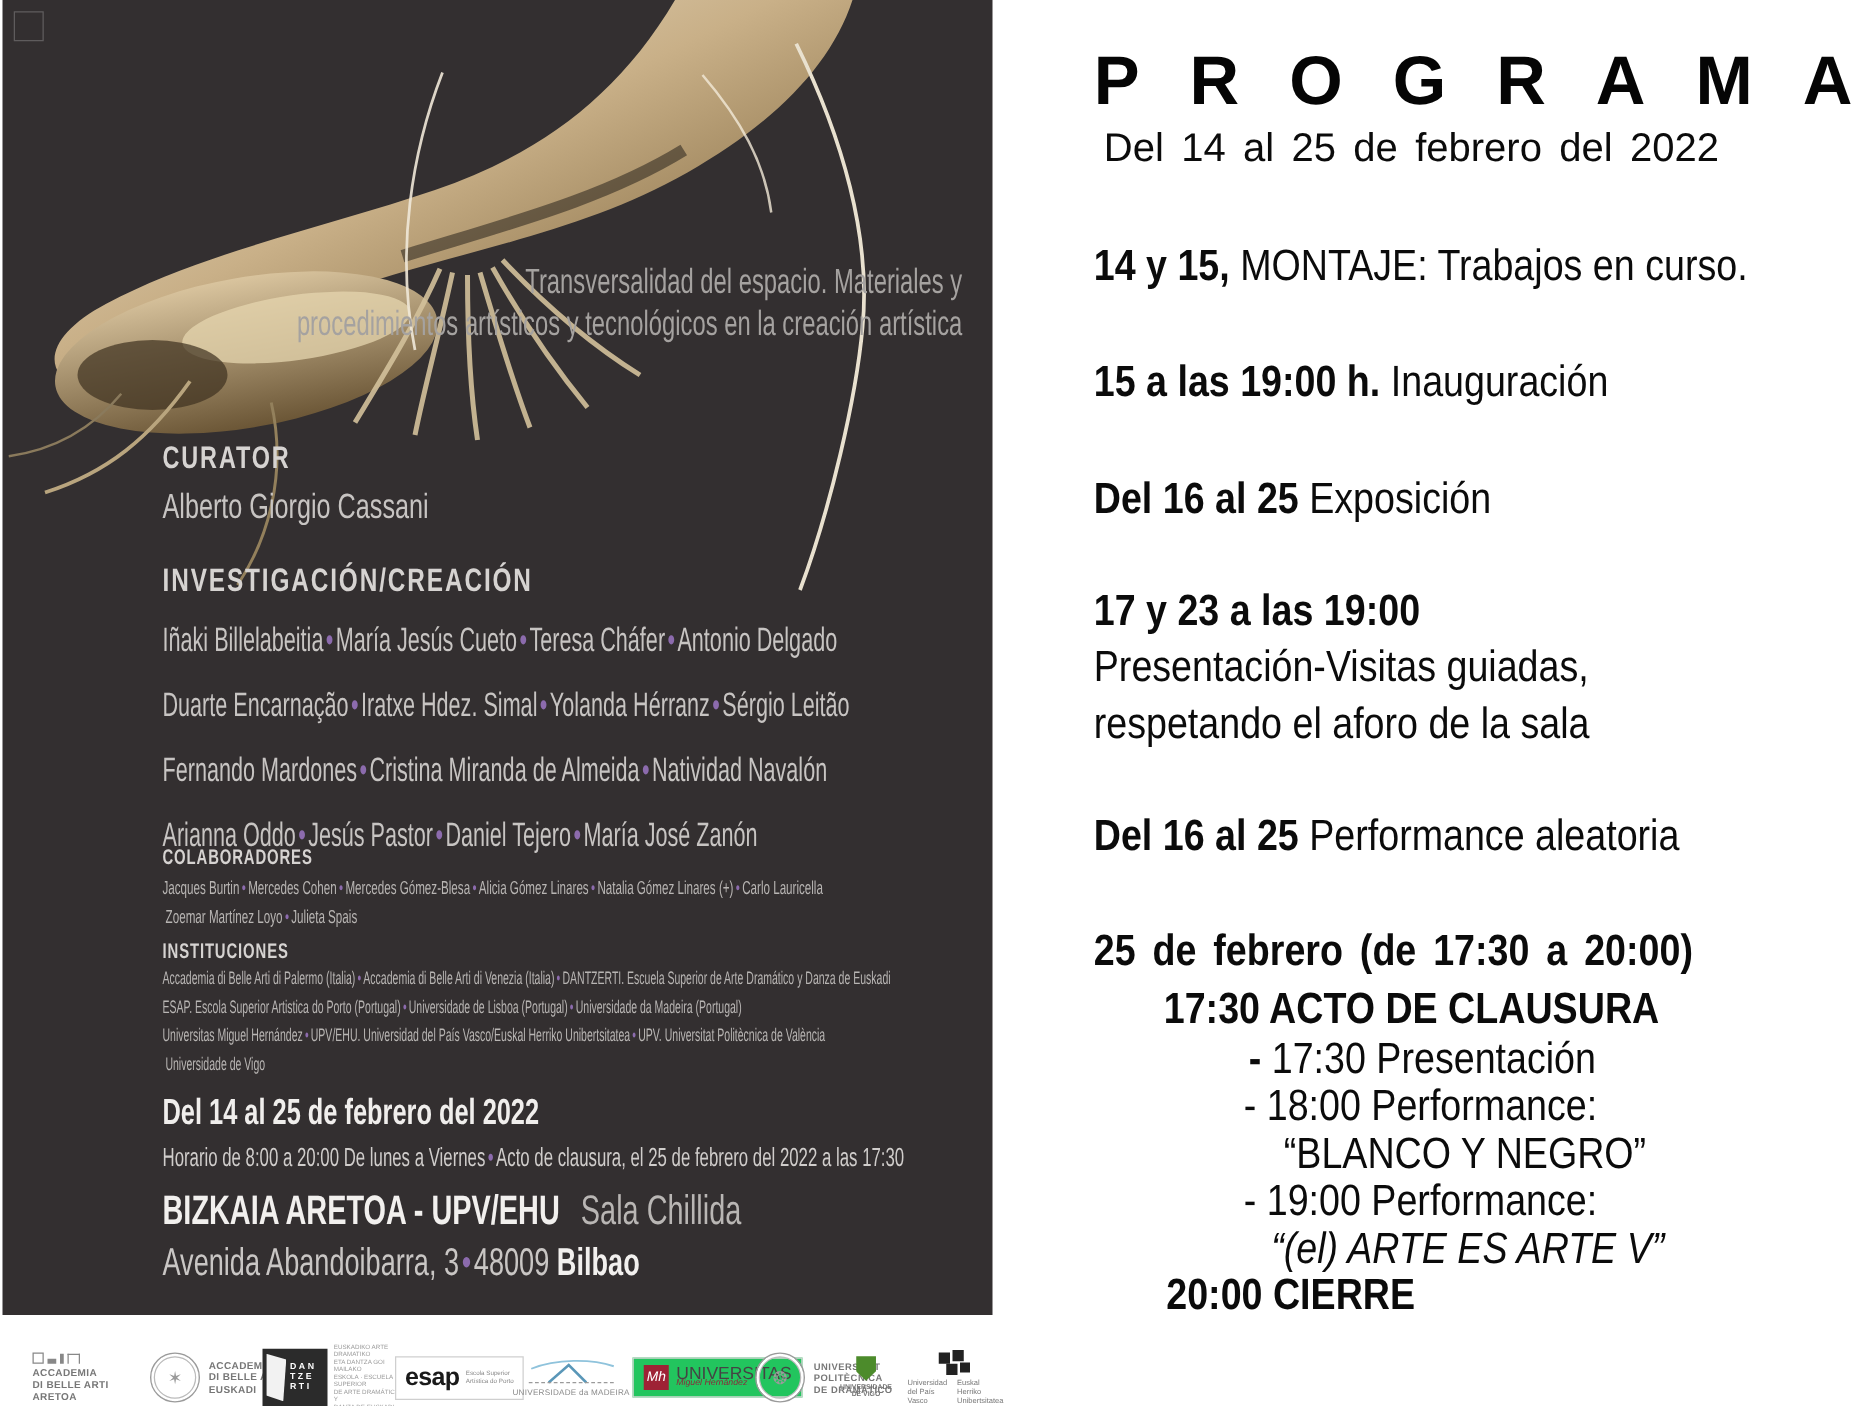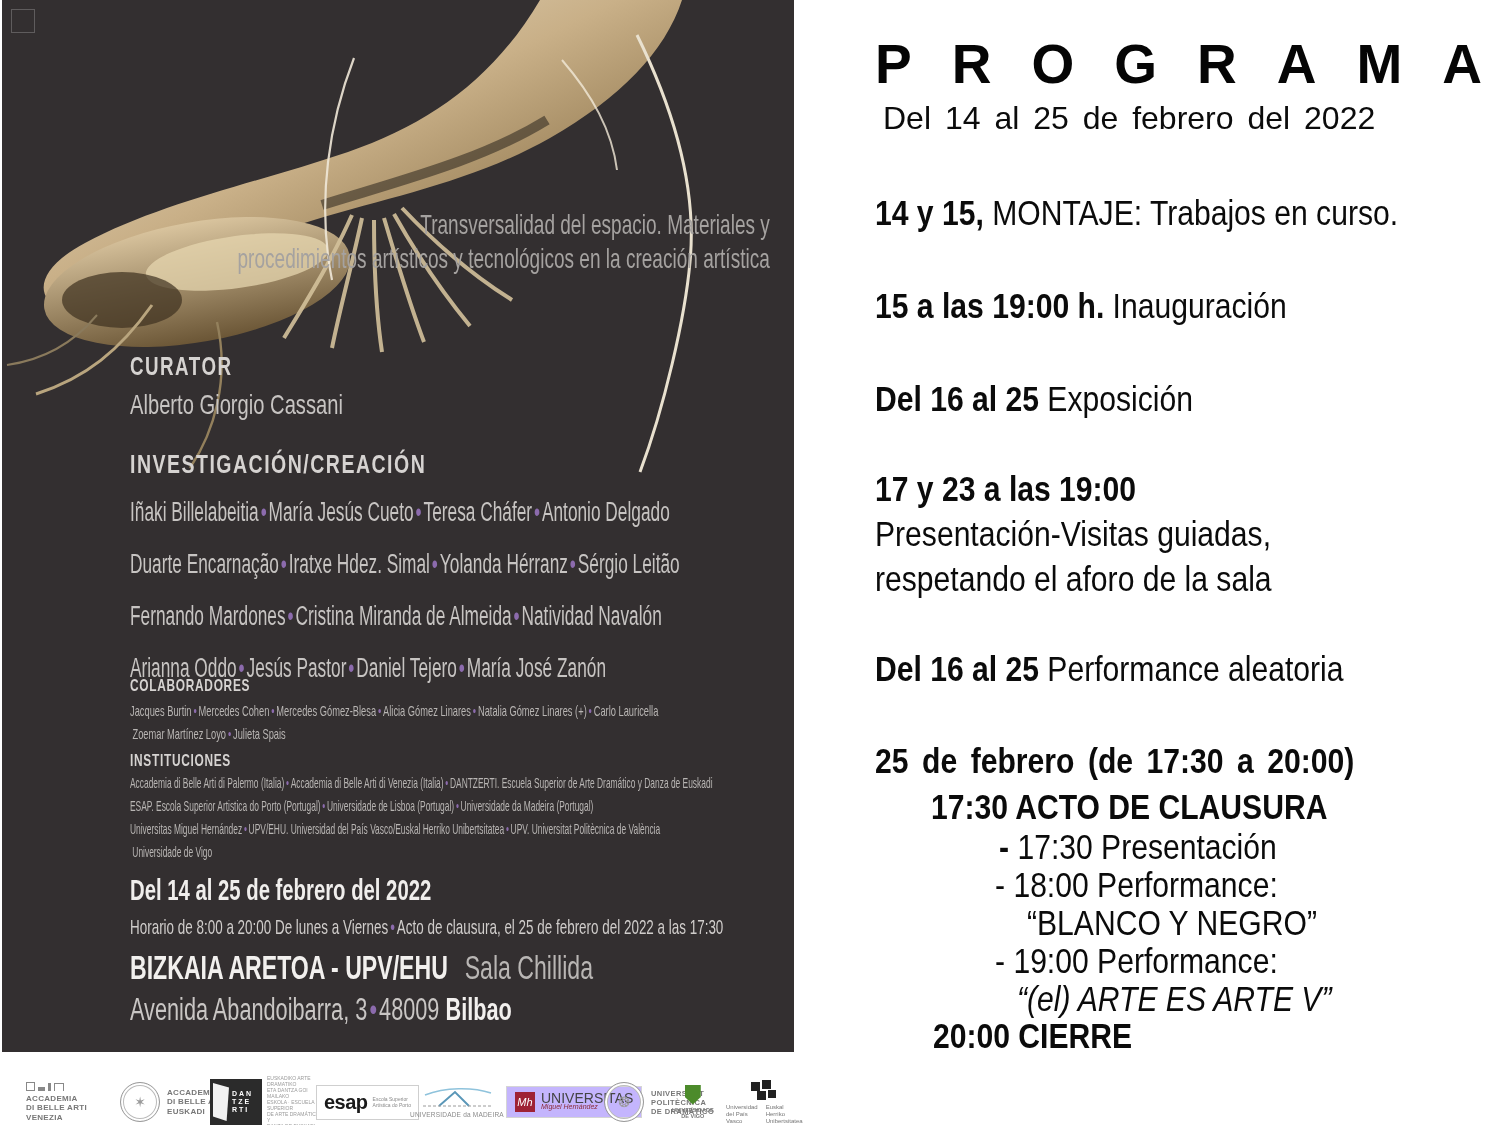--- a/index.html
+++ b/index.html
@@ -70,21 +70,21 @@
   .pm4{width:8px;height:7px;border:1.5px solid #888;border-bottom:none;}
   .dz-box{width:52px;height:46px;background:#2b2b2b;position:relative;margin-right:5px;
           display:flex;flex-direction:column;justify-content:center;padding-left:22px;box-sizing:border-box;}
   .dz-curtain{position:absolute;left:3px;top:4px;width:16px;height:38px;background:#f2f2f2;
           clip-path:polygon(0 0,100% 12%,85% 100%,0 88%);}
   .dz-box span{font-size:7px;line-height:8px;color:#fff;letter-spacing:2px;font-weight:700;}
   .esap-box{border:1px solid #cfcfcf;background:#fff;padding:5px 7px;display:flex;align-items:center;gap:5px;}
   .esap-word{font-size:20px;font-weight:800;color:#1a1a1a;letter-spacing:-.5px;}
   .esap-side{font-size:5px;line-height:6px;color:#8a8a8a;}
   .madeira-label{font-size:6.5px;color:#8a8a8a;margin-top:2px;letter-spacing:.2px;}
-  .mh-box{border:1px solid #d5d5d5;background:#c4b5fd;padding:5px 8px;display:flex;align-items:center;gap:6px;}
+  .mh-box{border:1px solid #d5d5d5;background:#22c55e;padding:5px 8px;display:flex;align-items:center;gap:6px;}
   .mh-mark{width:20px;height:20px;background:#9e2235;color:#fff;font-style:italic;
            font-size:11px;display:flex;align-items:center;justify-content:center;}
   .mh-name{font-size:14px;font-weight:400;color:#444;line-height:9px;}
   .mh-sub{font-size:7px;font-style:italic;color:#8a2a3a;line-height:8px;}
   .upv-lines{font-size:7.5px;line-height:9px;letter-spacing:.4px;color:#777;font-weight:600;}
   .vigo-crest{width:16px;height:20px;background:#4c8b2b;
       clip-path:polygon(0 0,100% 0,100% 62%,50% 100%,0 62%);margin:0 auto 2px;}
   .vigo-label{font-size:5.5px;line-height:6.5px;color:#777;text-align:center;font-weight:600;}
   .ehu-cols{display:flex;gap:8px;margin-top:2px;}
   .ehu-cols div{font-size:6px;line-height:7px;color:#777;}
@@ -192,21 +192,21 @@
   <div class="logo" style="left:6px;">
     <div class="col">
       <div class="palermo-mark">
         <i class="pm1"></i>
           <i class="pm2"></i>
           <i class="pm3"></i>
           <i class="pm4"></i>
       </div>
       <span class="tiny">ACCADEMIA</span>
       <span class="tiny">DI BELLE ARTI</span>
-      <span class="tiny">VENEZIA</span>
+      <span class="tiny">ARETOA</span>
     </div>
   </div>
 
   <div class="logo" style="left:100px;">
     <div class="seal">✶</div>
     <div class="col">
       <span class="tiny">ACCADEMIA</span>
       <span class="tiny">DI BELLE ARTI</span>
       <span class="tiny">EUSKADI</span>
     </div>

